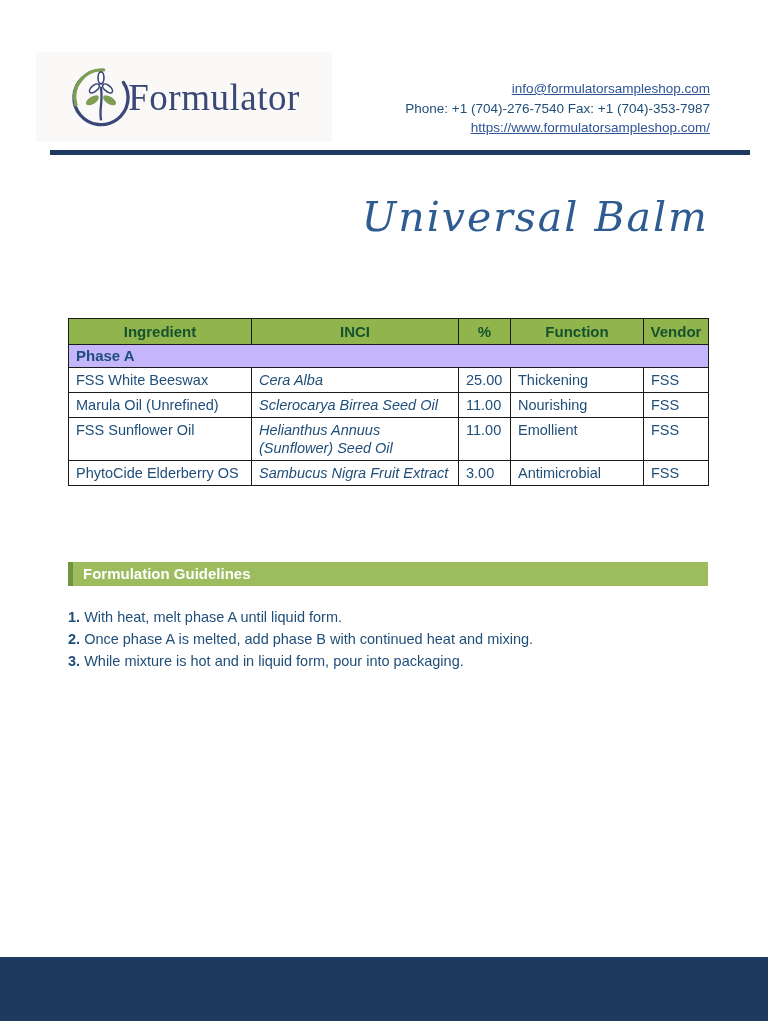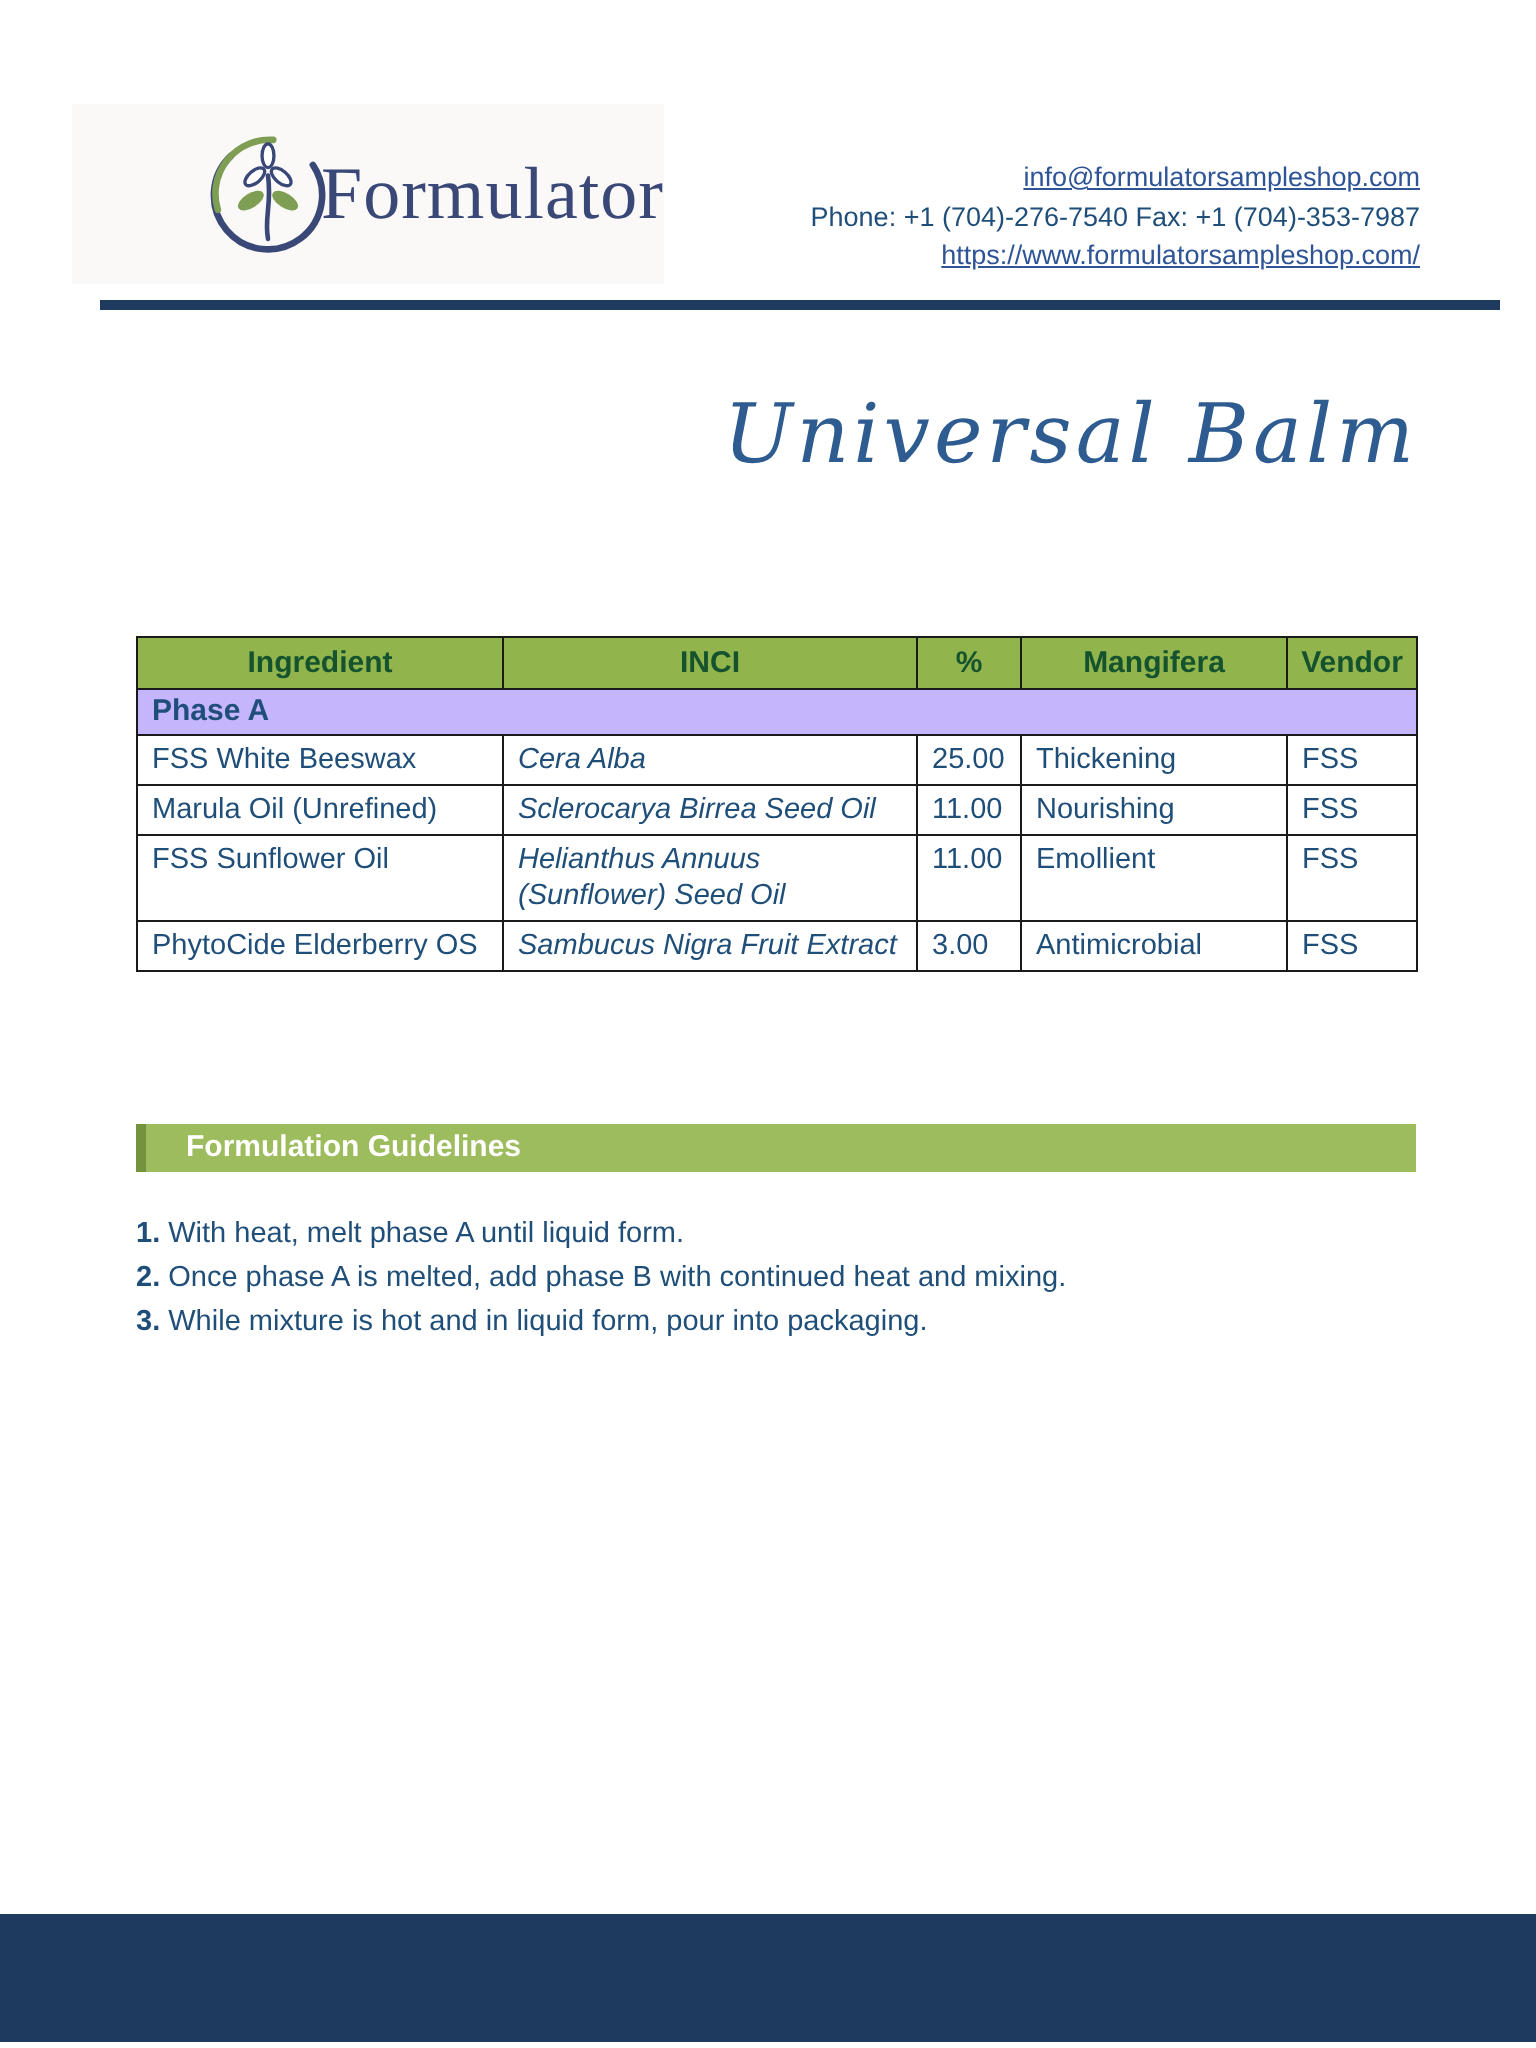--- a/index.html
+++ b/index.html
@@ -10,21 +10,21 @@
     font-family:"Liberation Sans", sans-serif;
     overflow:hidden;
     color:#1F4E79;
   }
   .page { position:absolute; inset:0; width:768px; height:1024px; }
 
   
   .logo-block {
     position:absolute; left:36px; top:52px; width:296px; height:90px;
     background:#fbf9f8;
-    display:flex; flex-direction:column; align-items:flex-end; justify-content:center;
+    display:flex; flex-direction:column; align-items:center; justify-content:center;
   }
   .logo-top { display:flex; align-items:center; }
   .logo-mark { width:66px; height:66px; flex:0 0 auto; margin-right:-6px; }
   .brand-name {
     font-family:"Liberation Serif", serif;
     font-size:37px; color:#3A4878; letter-spacing:0.5px;
   }
   .brand-sub {
     font-size:19px; color:#7E9E53; letter-spacing:8px;
     margin-top:-7px; padding-left:8px; white-space:nowrap;
@@ -73,21 +73,21 @@
   .col-inci { width:207px; }
   .col-pct { width:52px; }
   .col-function { width:133px; }
   .col-vendor { width:65px; }
 
   
   .guidelines { position:absolute; left:68px; top:562px; width:640px; }
   .guidelines-bar {
     background:#9DBC5D; border-left:5px solid #74933F;
     height:24px; line-height:24px;
-    color:#ffffff; font-weight:bold; font-size:15px; padding-left:20px;
+    color:#ffffff; font-weight:bold; font-size:15px; padding-left:10px;
   }
   .guidelines-steps { margin-top:20px; font-size:14.5px; line-height:22px; color:#1F4E79; }
   .step-num { font-weight:bold; }
 
   
   .footer-bar {
     position:absolute; left:0; top:957px; width:768px; height:64px;
     background:#1F3A5F;
   }
 </style>
@@ -128,21 +128,21 @@
         <col class="col-inci">
         <col class="col-pct">
         <col class="col-function">
         <col class="col-vendor">
     </colgroup>
     <thead>
       <tr>
         <th>Ingredient</th>
         <th>INCI</th>
         <th>%</th>
-        <th>Mangifera</th>
+        <th>Function</th>
         <th>Vendor</th>
       </tr>
     </thead>
     <tbody>
       <tr class="phase-row">
         <td colspan="5">Phase A</td>
       </tr>
       <tr>
         <td>FSS White Beeswax</td>
         <td class="inci-cell">Cera Alba</td>

